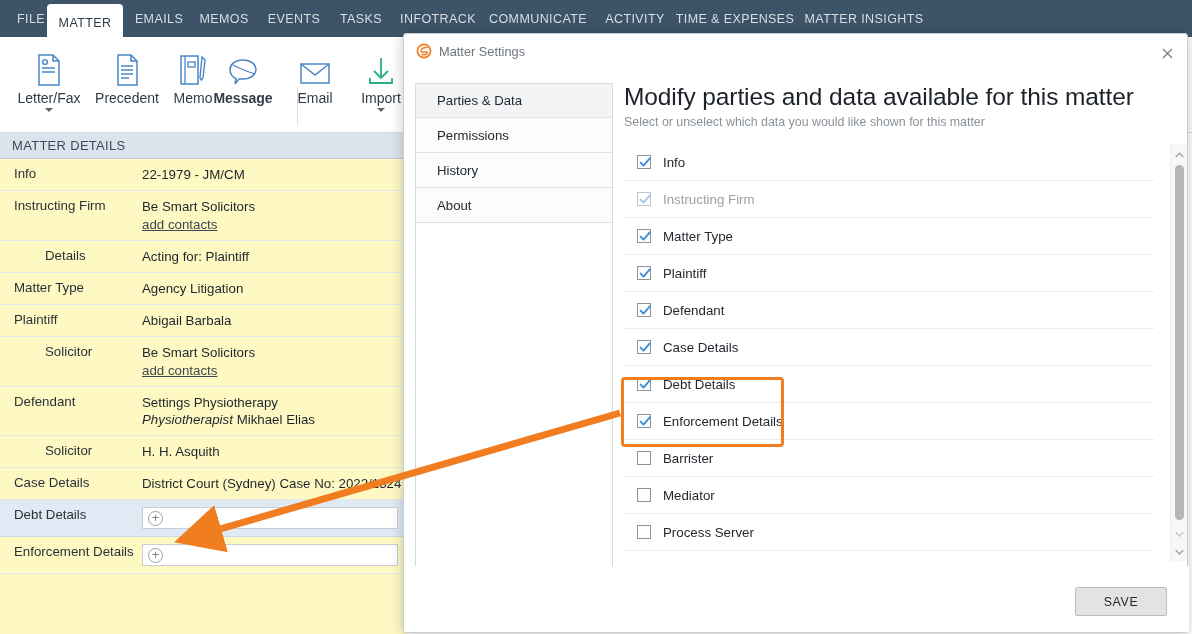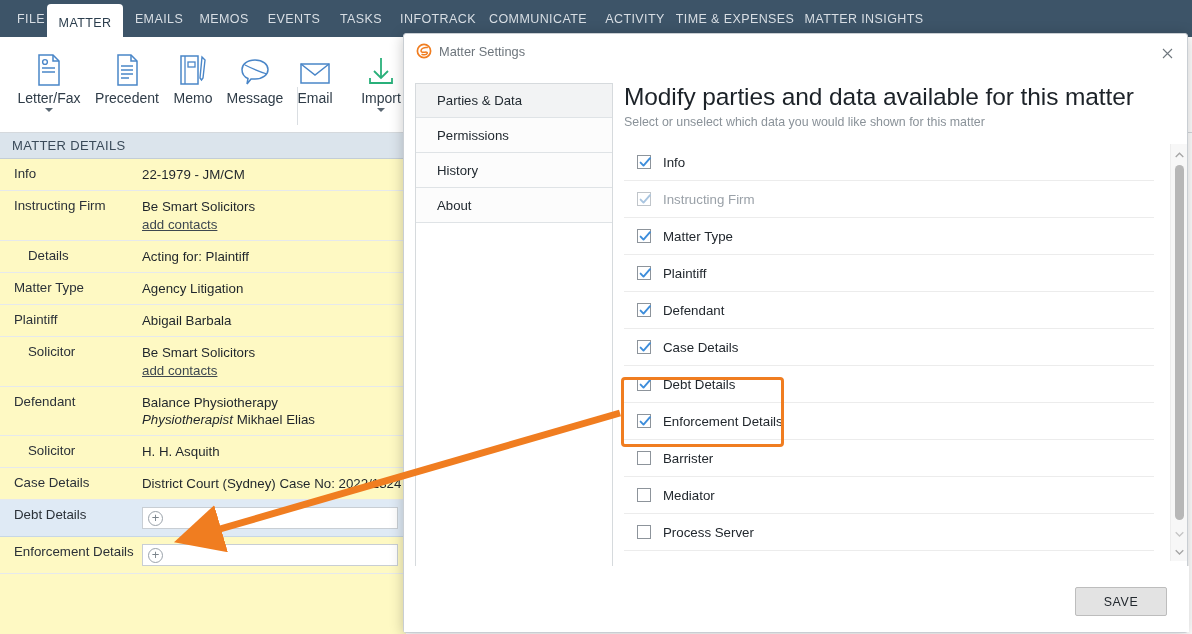--- a/index.html
+++ b/index.html
@@ -56,21 +56,21 @@
     font-size:13px; color:#3a4a59; letter-spacing:.3px;
   }
   .md-row {
     display:flex; align-items:flex-start;
     border-bottom:1px solid #e6e9ec;
     padding:7px 0 7px 0; min-height:31px;
     font-size:13.3px; color:#242a30;
   }
   .md-row.sel { background:#dfeaf5; border-bottom:1px solid #c7d7e6; }
   .md-lbl { width:142px; padding-left:14px; color:#2b3138; }
-  .md-lbl.indent { padding-left:28px; }
+  .md-lbl.indent { padding-left:45px; }
   .md-val { flex:1; color:#1f252b; line-height:1.28; }
   .md-val .link { color:#3e4850; text-decoration:underline; display:block; margin-top:1px; }
   .md-val em { font-style:italic; }
   .md-field {
     margin-right:8px; height:22px; background:#fff; border:1px solid #c8ced4;
     display:flex; align-items:center; padding-left:5px;
   }
   .plus-ico {
     width:15px; height:15px; border-radius:50%; border:1px solid #9aa2aa;
     color:#7b848c; font-size:13px; line-height:12px; text-align:center;
@@ -210,21 +210,21 @@
         <div class="rb-ico">
           <svg width="32" height="34" viewBox="0 0 32 34">
             <rect x="4" y="3" width="17" height="28" fill="#fff" stroke="#4a86c8" stroke-width="1.5"></rect>
             <path d="M8 3 V31" stroke="#4a86c8" stroke-width="1.3"></path>
             <rect x="11" y="9" width="7" height="5" fill="none" stroke="#4a86c8" stroke-width="1.3"></rect>
             <path d="M25 4 L28 7 L26 25 L24.5 27 L23 25 Z" fill="#fff" stroke="#4a86c8" stroke-width="1.4"></path>
           </svg>
         </div>
         <div class="rb-lbl">Memo</div>
       </div>
-      <div class="rb-item" style="left: 212px;">
+      <div class="rb-item" style="left: 200px; font-weight: bold;">
         <div class="rb-ico">
           <svg width="32" height="32" viewBox="0 0 32 32">
             <path d="M16 5 C24 5 29 9.5 29 14.5 C29 19.5 24 24 16 24 L12 24 L8 29 L9 23.5 C5 21.8 3 18.4 3 14.5 C3 9.5 8 5 16 5 Z" fill="#fff" stroke="#4a86c8" stroke-width="1.5"></path>
             <path d="M6 10 C14 14 18 16 28 19" fill="none" stroke="#4a86c8" stroke-width="1.3"></path>
           </svg>
         </div>
         <div class="rb-lbl">Message</div>
       </div>
       <div class="rb-item" style="left: 272px;">
         <div class="rb-ico">
@@ -285,21 +285,21 @@
         <div class="md-row">
           <div class="md-lbl indent">Solicitor</div>
           <div class="md-val">
             <div>Be Smart Solicitors</div>
             <span class="link">add contacts</span>
           </div>
         </div>
         <div class="md-row">
           <div class="md-lbl">Defendant</div>
           <div class="md-val">
-            <div>Balance Physiotherapy</div>
+            <div>Settings Physiotherapy</div>
             <div><em>Physiotherapist</em> <span>Mikhael Elias</span></div>
           </div>
         </div>
         <div class="md-row">
           <div class="md-lbl indent">Solicitor</div>
           <div class="md-val">
             <div>H. H. Asquith</div>
           </div>
         </div>
         <div class="md-row">

